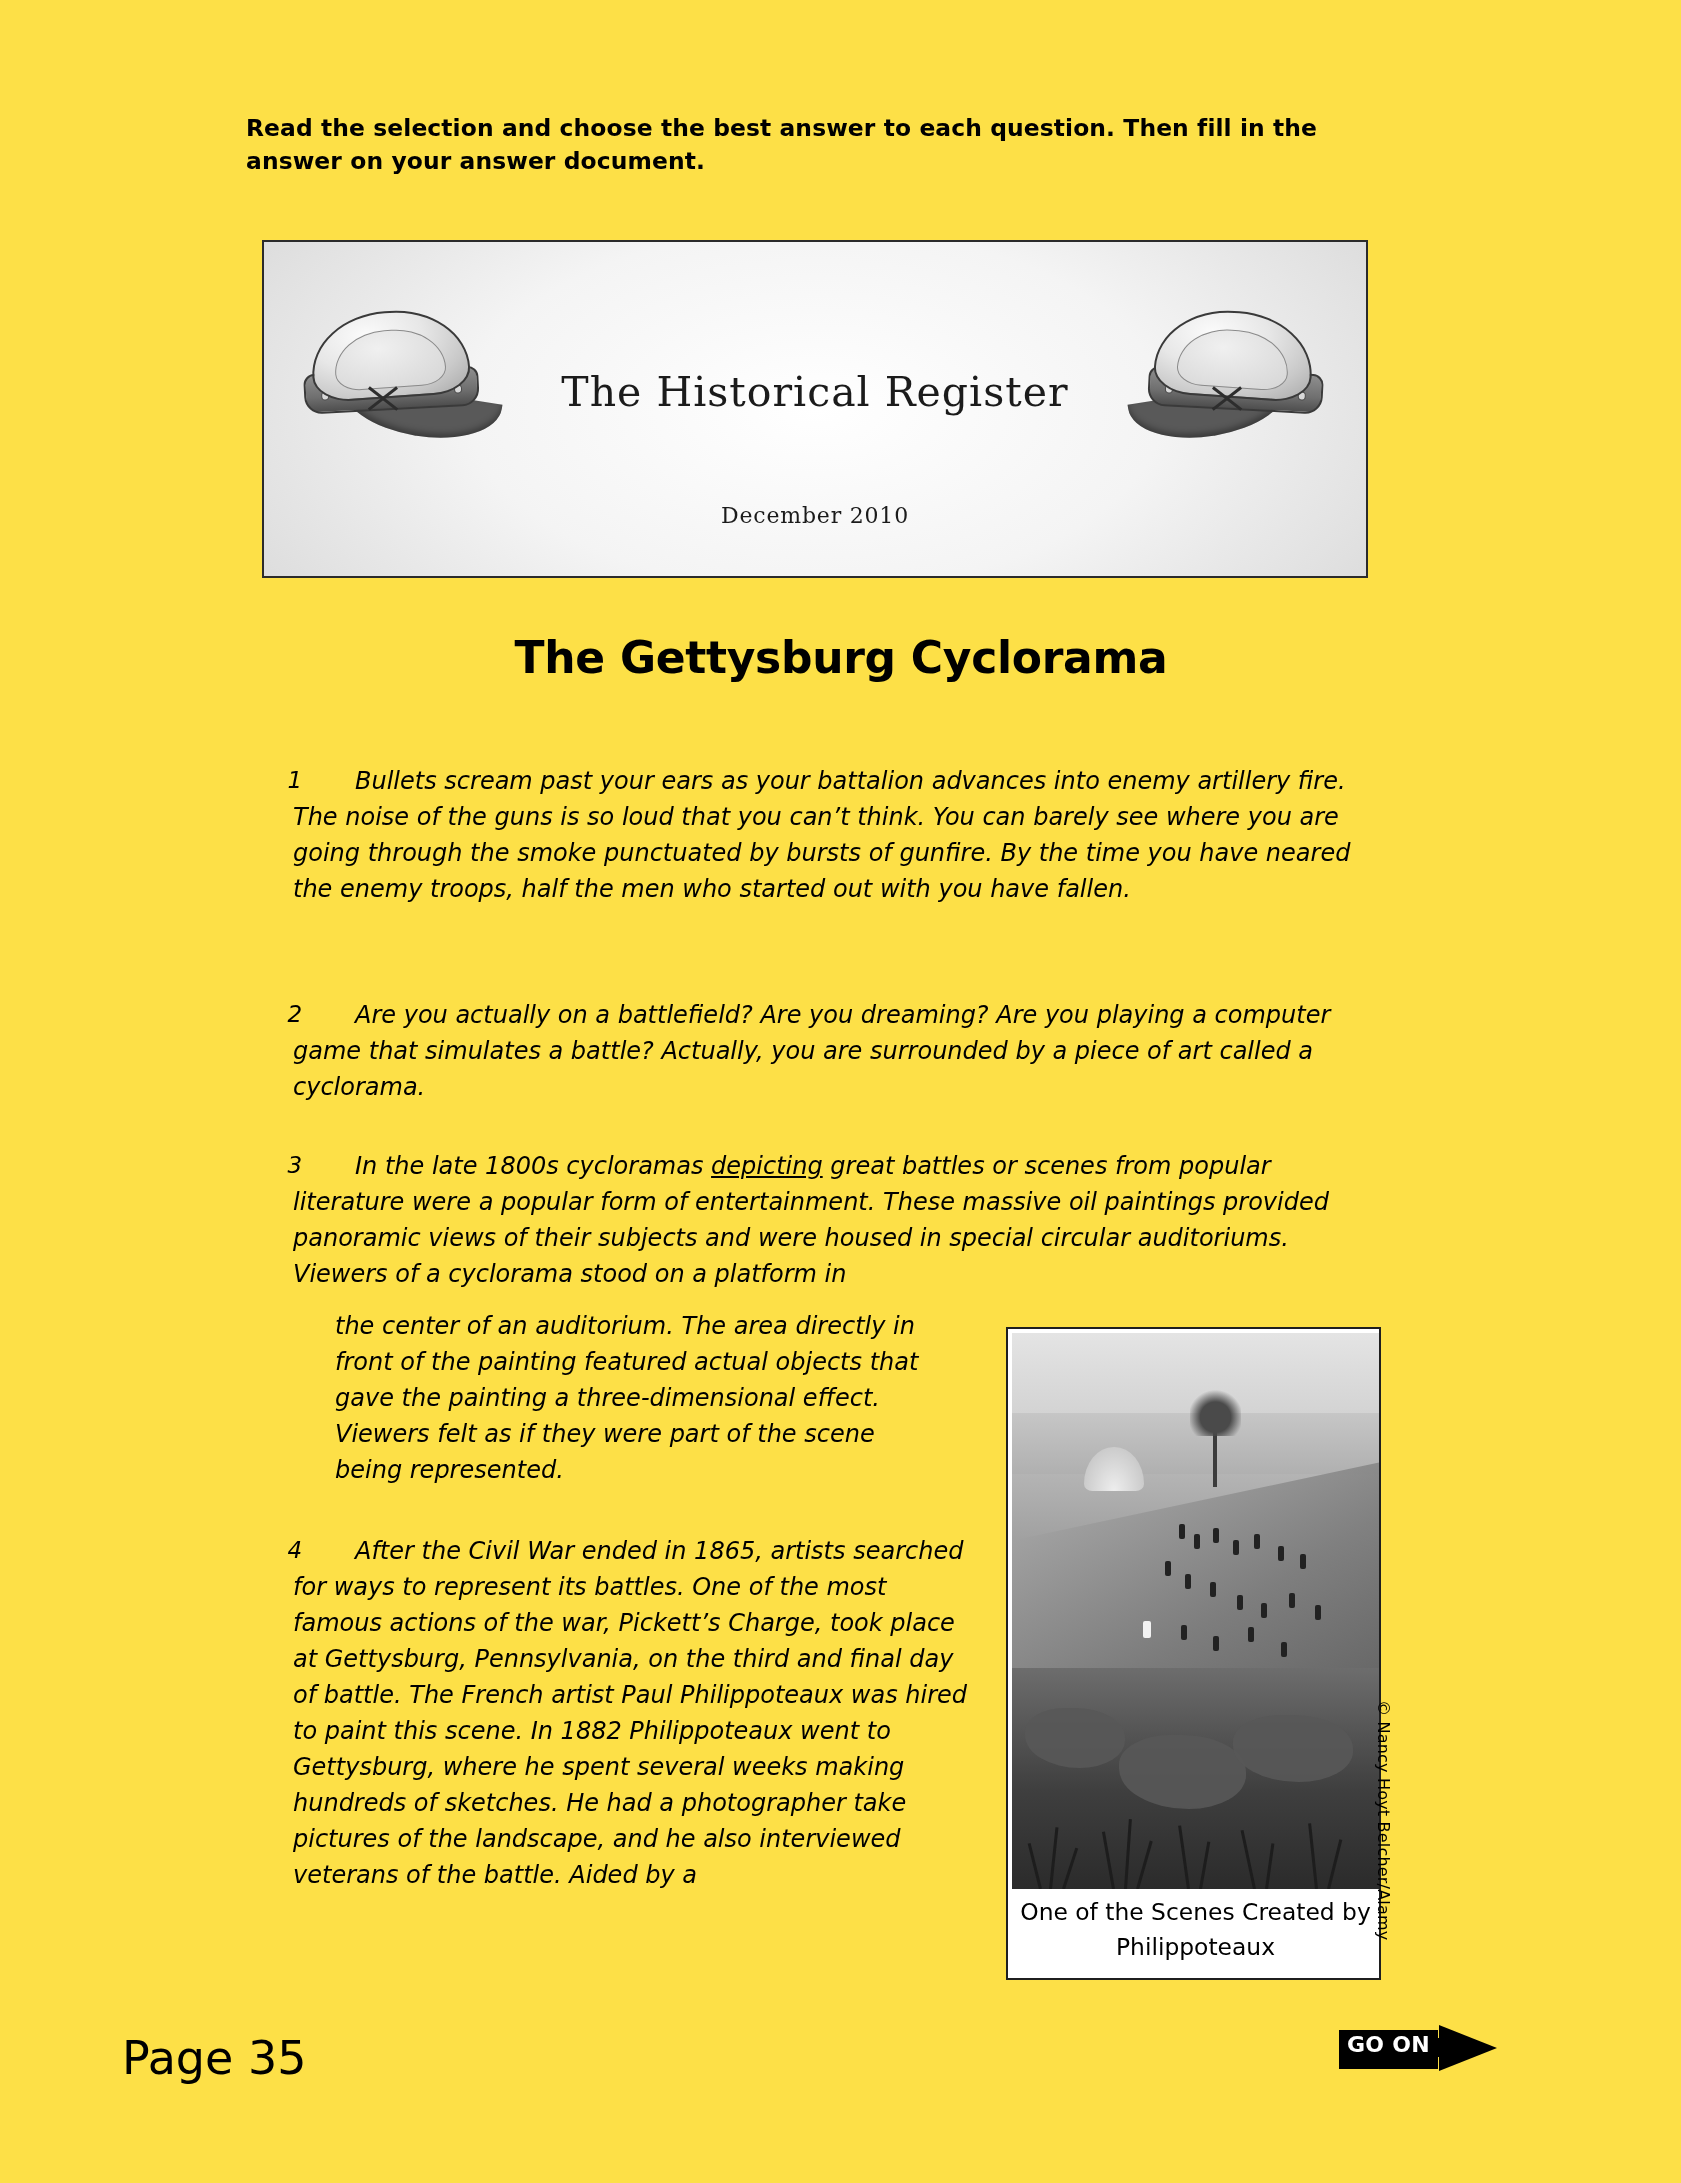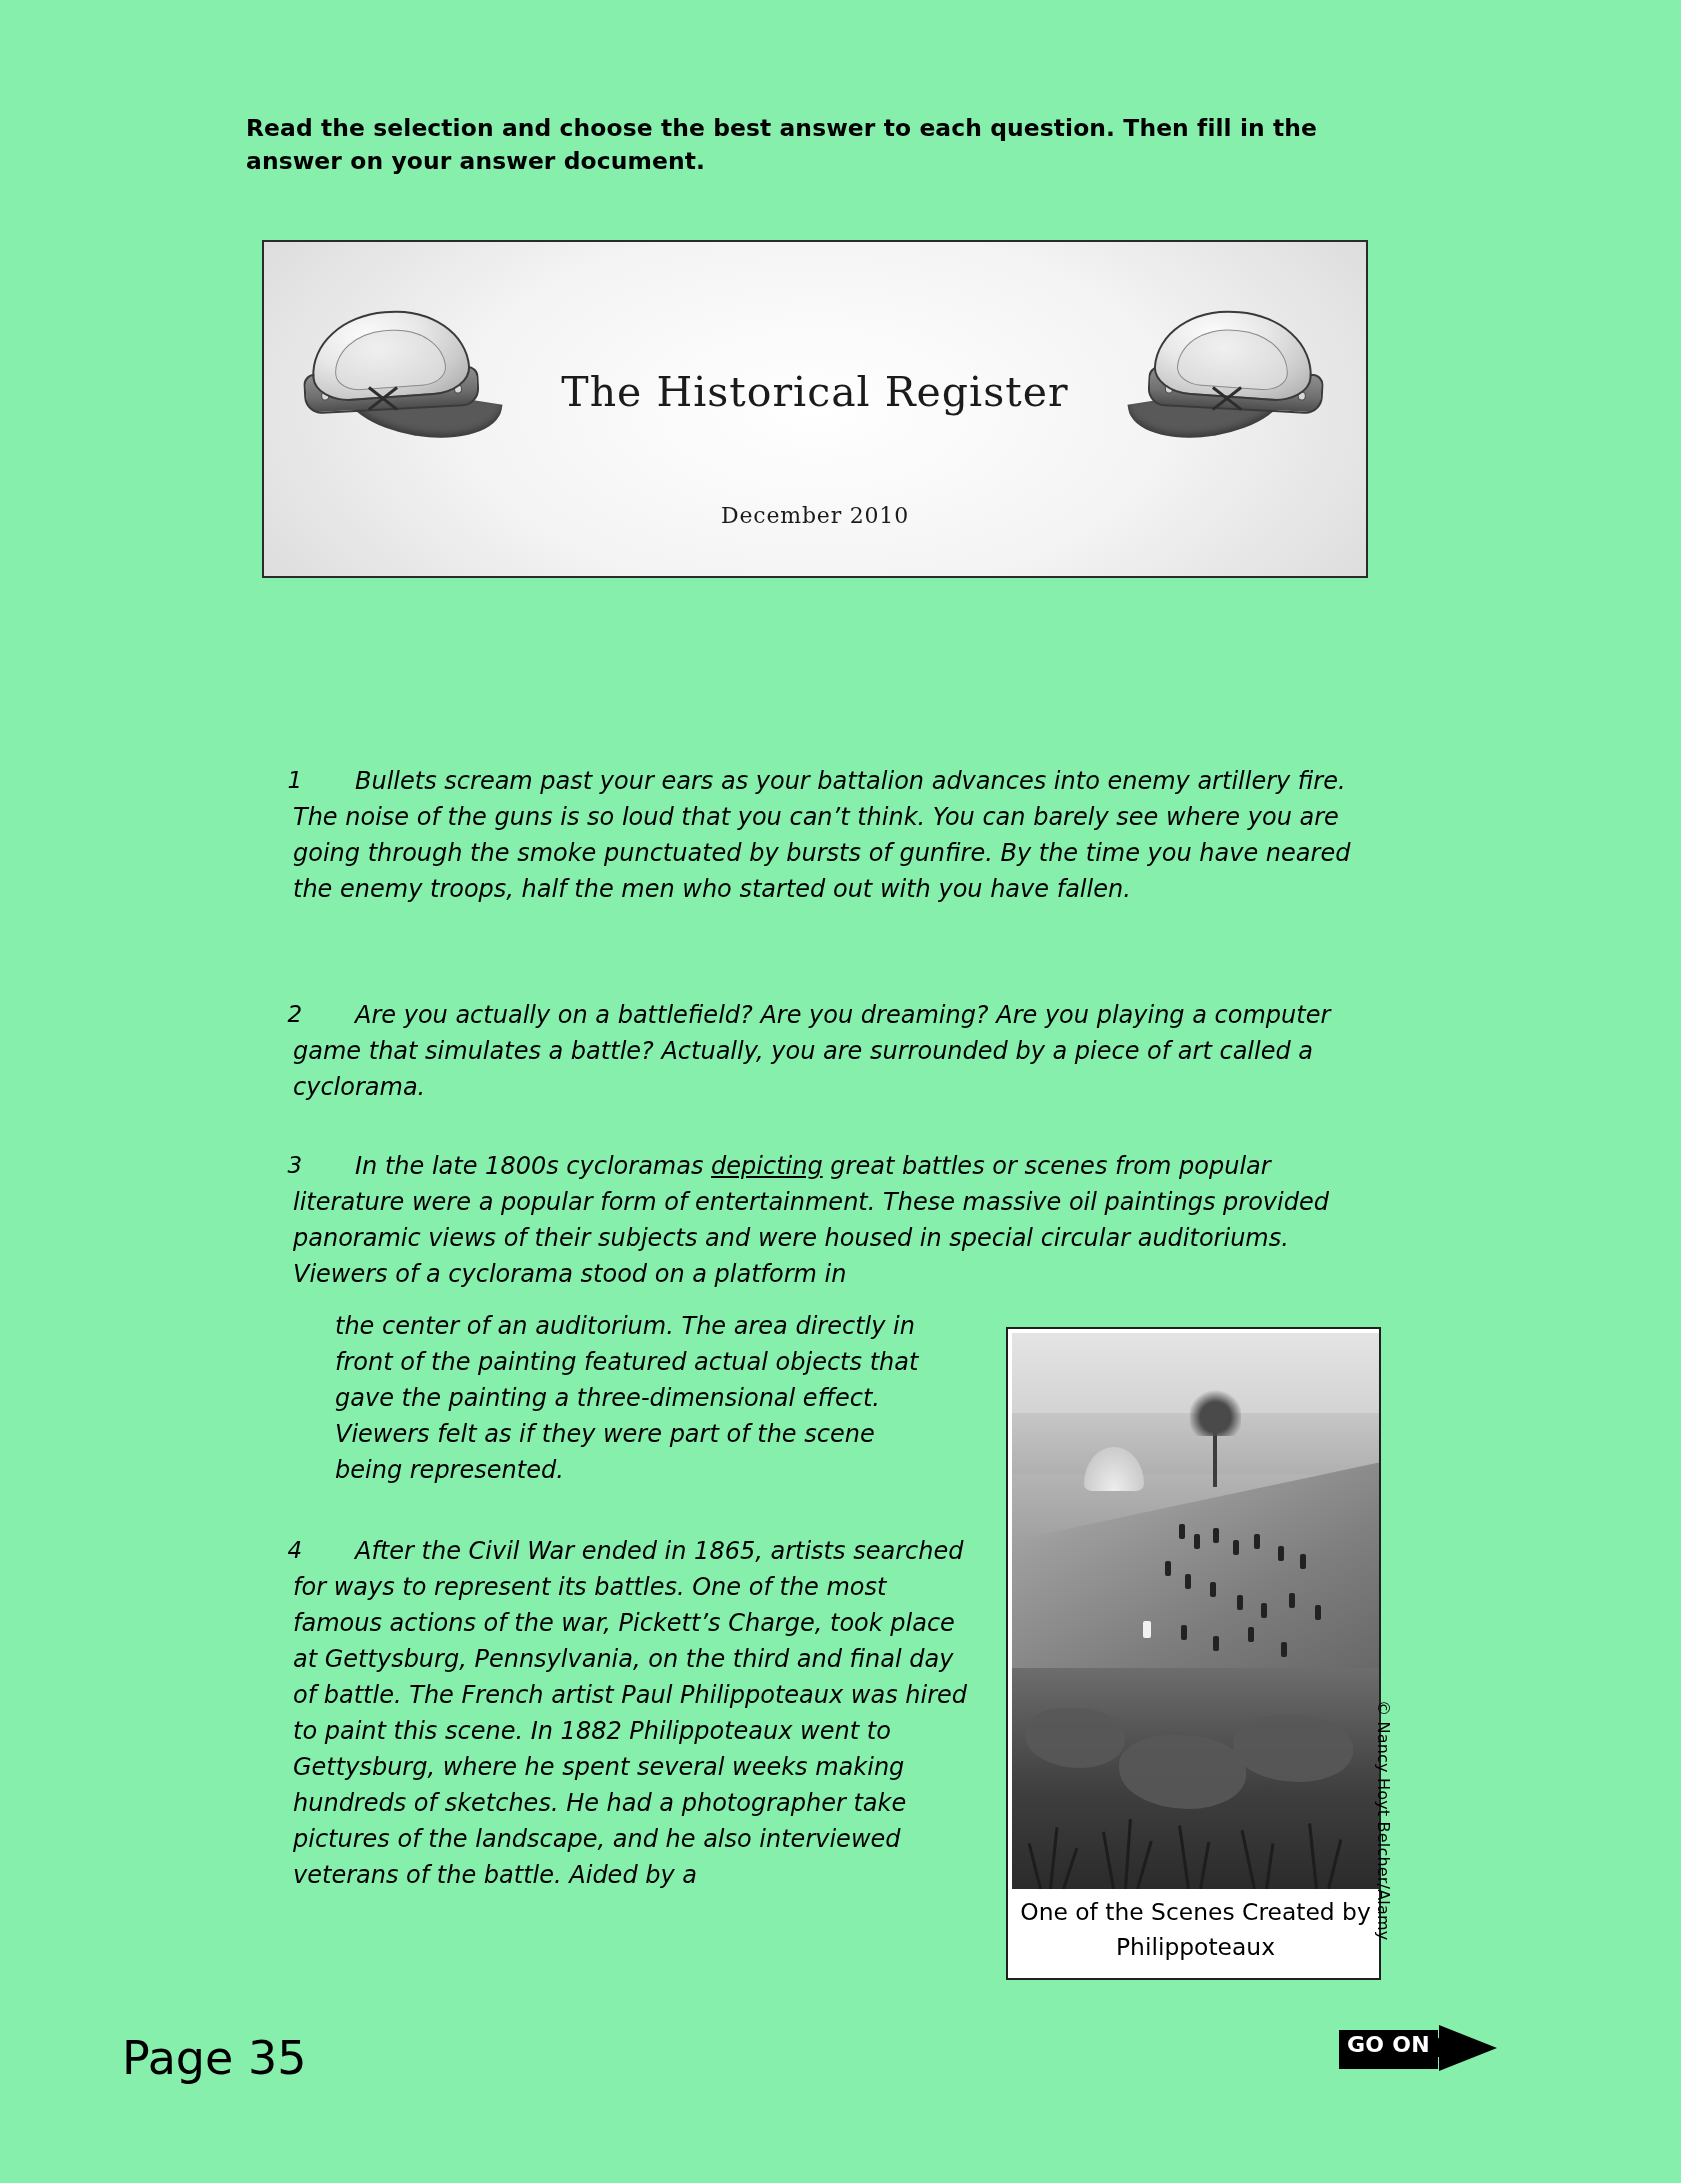--- a/index.html
+++ b/index.html
@@ -14,21 +14,21 @@
     position: relative;
     font-family: "DejaVu Sans", sans-serif;
     color: #000000;
     overflow: hidden;
   }
 
   
   .page {
     position: absolute;
     inset: 0;
-    background: #86efac;
+    background: #fde047;
   }
 
   
   .instruction {
     position: absolute;
     left: 246px;
     top: 112px;
     width: 1165px;
     font-size: 23.4px;
     font-weight: bold;
@@ -394,20 +394,21 @@
           <div class="crown-inner"></div>
         </div>
         <div class="cross"></div>
       </div>
 
       <div class="masthead-title">The Historical Register</div>
       <div class="masthead-date">December 2010</div>
     </div>
   </div>
 
+  <div class="article-title">The Gettysburg Cyclorama</div>
 
   <div class="para" id="p1">
     <span class="num">1</span>
     <span class="txt indent">Bullets scream past your ears as your battalion advances into enemy artillery fire. The noise of the guns is so loud that you can’t think. You can barely see where you are going through the smoke punctuated by bursts of gunfire. By the time you have neared the enemy troops, half the men who started out with you have fallen.</span>
   </div>
 
   <div class="para" id="p2">
     <span class="num">2</span>
     <span class="txt indent">Are you actually on a battlefield? Are you dreaming? Are you playing a computer game that simulates a battle? Actually, you are surrounded by a piece of art called a cyclorama.</span>
   </div>

